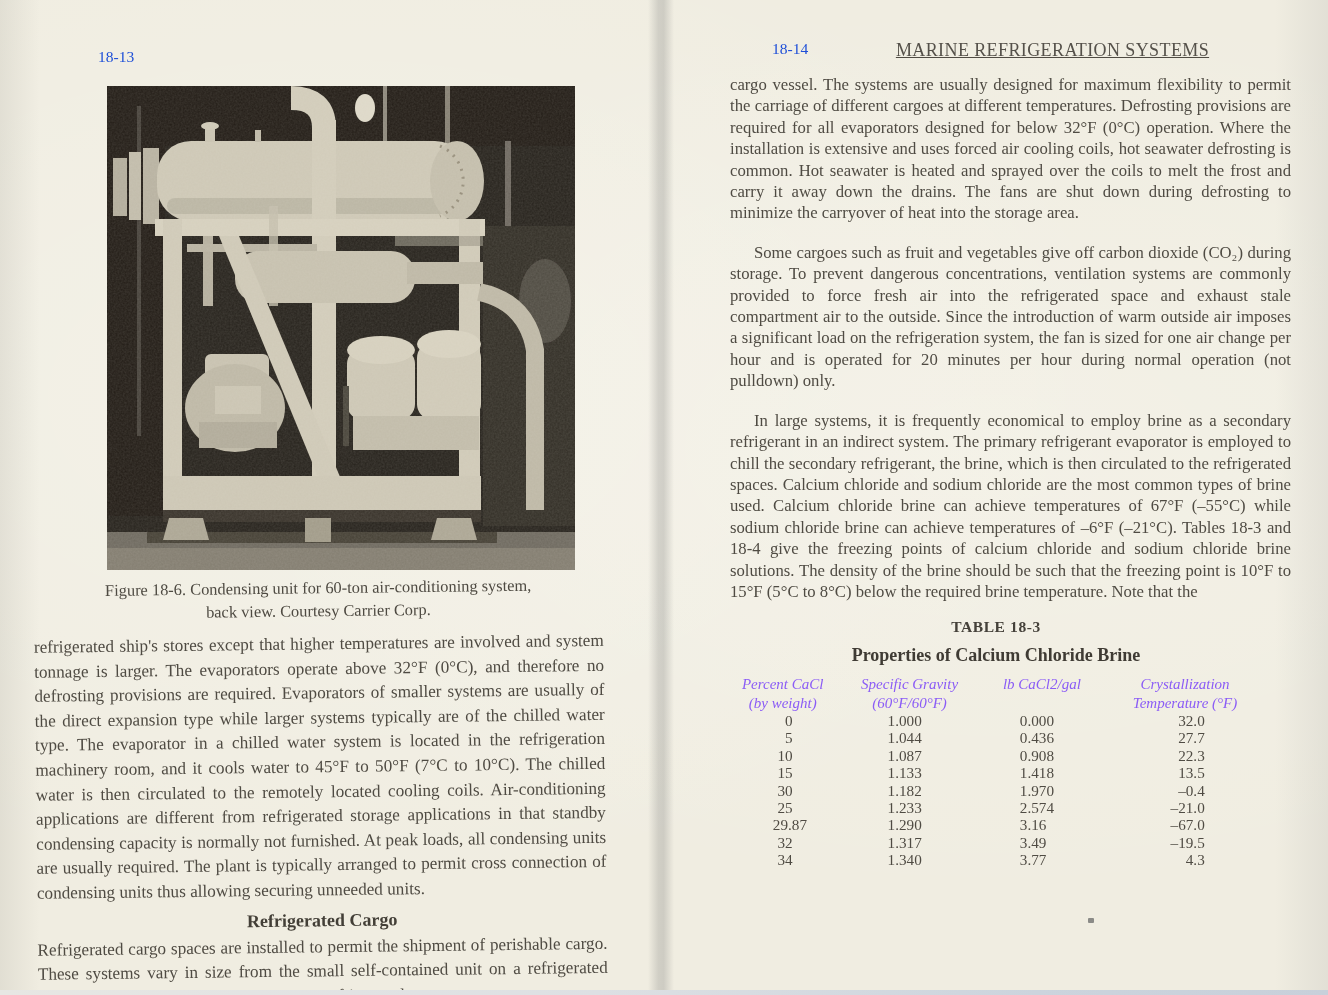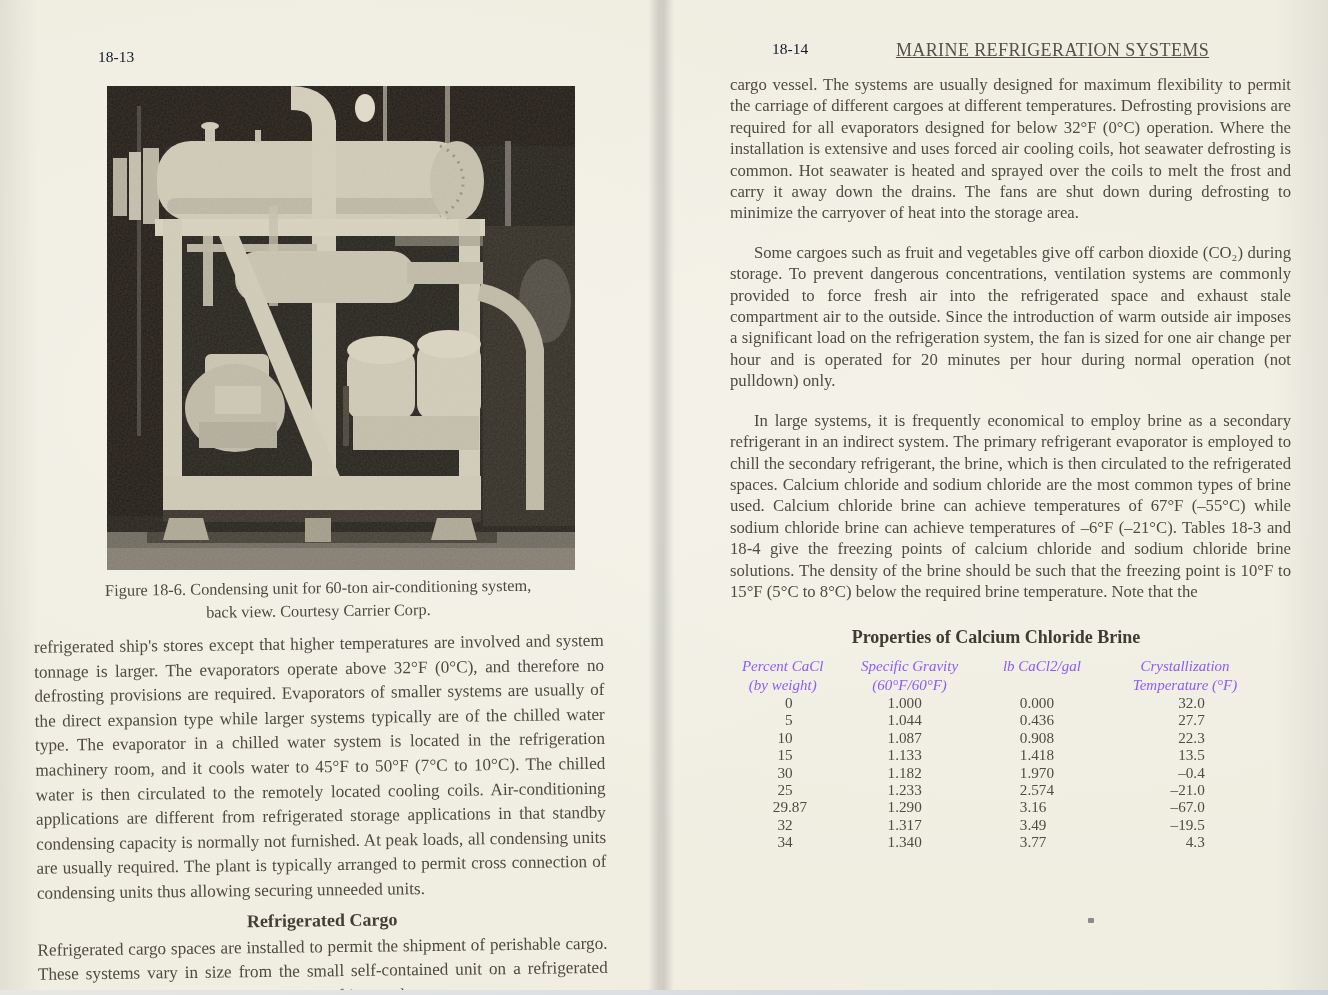--- a/index.html
+++ b/index.html
@@ -18,21 +18,21 @@
   }
   .gutter{position:absolute;left:648px;top:0;width:26px;height:995px;
     background:linear-gradient(90deg,rgba(160,160,156,0) 0%,rgba(150,150,146,.35) 40%,rgba(150,150,146,.38) 60%,rgba(160,160,156,0) 100%);}
   .bottom-strip{position:absolute;left:0;bottom:0;width:100%;height:5px;
     background:linear-gradient(90deg,#e7e7e3 0%,#dde0e3 45%,#ccd4dd 78%,#c8d0da 100%);}
   .artifact-dot{position:absolute;left:1088px;top:918px;width:6px;height:5px;background:#8b8b87;border-radius:1px;}
 
   
   .lp-header{position:absolute;left:98px;top:48px;width:514px;display:flex;justify-content:space-between;align-items:baseline;}
   .running-title{font-size:14.6px;letter-spacing:.4px;color:#55514a;white-space:nowrap;}
-  .folio{font-size:15.5px;color:#0f172a;text-align:right;}
+  .folio{font-size:15.5px;color:#1d4ed8;text-align:right;}
 
   .photo-wrap{position:absolute;left:107px;top:86px;width:468px;height:484px;}
   .photo-wrap svg{display:block;width:100%;height:100%;}
 
   .lp-lower{position:absolute;left:33px;top:577px;width:570px;transform:rotate(-0.7deg);transform-origin:40% 0;}
   .fig-caption{text-align:center;font-size:16.4px;line-height:23px;color:#4e4a42;margin-bottom:10px;}
   .body-text{font-size:17.2px;line-height:24.6px;text-align:justify;color:#4f4b43;}
   .section-heading{text-align:center;font-weight:bold;font-size:18px;color:#433f37;margin:7px 0 4px 0;}
 
   
@@ -167,20 +167,21 @@
     <span class="running-title">MARINE REFRIGERATION SYSTEMS</span>
   </div>
 
   <div class="rp-body">
     <p>cargo vessel. The systems are usually designed for maximum flexibility to permit the carriage of different cargoes at different temperatures. Defrosting provisions are required for all evaporators designed for below 32°F (0°C) operation. Where the installation is extensive and uses forced air cooling coils, hot seawater defrosting is common. Hot seawater is heated and sprayed over the coils to melt the frost and carry it away down the drains. The fans are shut down during defrosting to minimize the carryover of heat into the storage area.</p>
     <p class="indent">Some cargoes such as fruit and vegetables give off carbon dioxide (CO₂) during storage. To prevent dangerous concentrations, ventilation systems are commonly provided to force fresh air into the refrigerated space and exhaust stale compartment air to the outside. Since the introduction of warm outside air imposes a significant load on the refrigeration system, the fan is sized for one air change per hour and is operated for 20 minutes per hour during normal operation (not pulldown) only.</p>
     <p class="indent">In large systems, it is frequently economical to employ brine as a secondary refrigerant in an indirect system. The primary refrigerant evaporator is employed to chill the secondary refrigerant, the brine, which is then circulated to the refrigerated spaces. Calcium chloride and sodium chloride are the most common types of brine used. Calcium chloride brine can achieve temperatures of 67°F (–55°C) while sodium chloride brine can achieve temperatures of –6°F (–21°C). Tables 18-3 and 18-4 give the freezing points of calcium chloride and sodium chloride brine solutions. The density of the brine should be such that the freezing point is 10°F to 15°F (5°C to 8°C) below the required brine temperature. Note that the</p>
   </div>
 
   <div class="table-block">
+    <div class="table-label">TABLE 18-3</div>
     <div class="table-title">Properties of Calcium Chloride Brine</div>
     <div class="thead">
       <div class="th c1">
         <div>Percent CaCl</div>
         <div>(by weight)</div>
       </div>
       <div class="th c2">
         <div>Specific Gravity</div>
         <div>(60°F/60°F)</div>
       </div>

